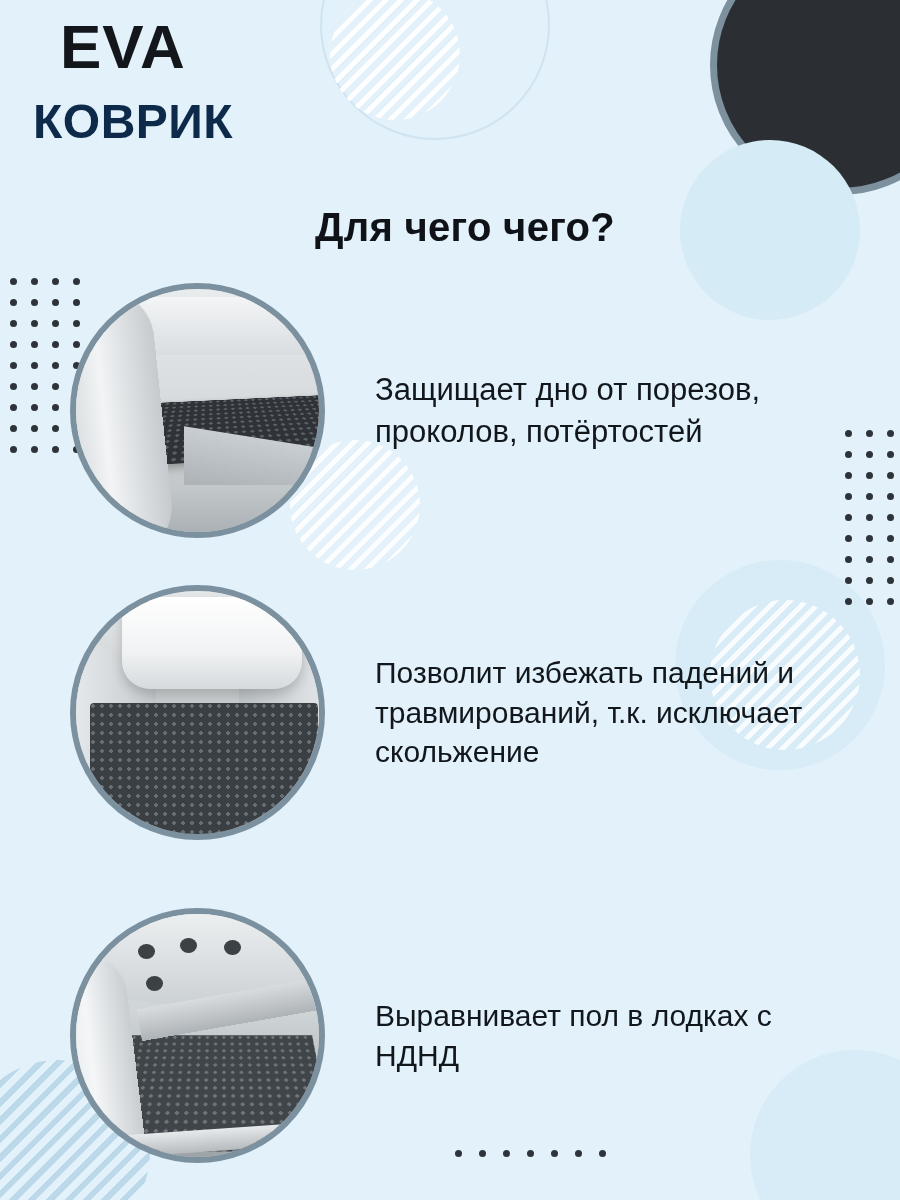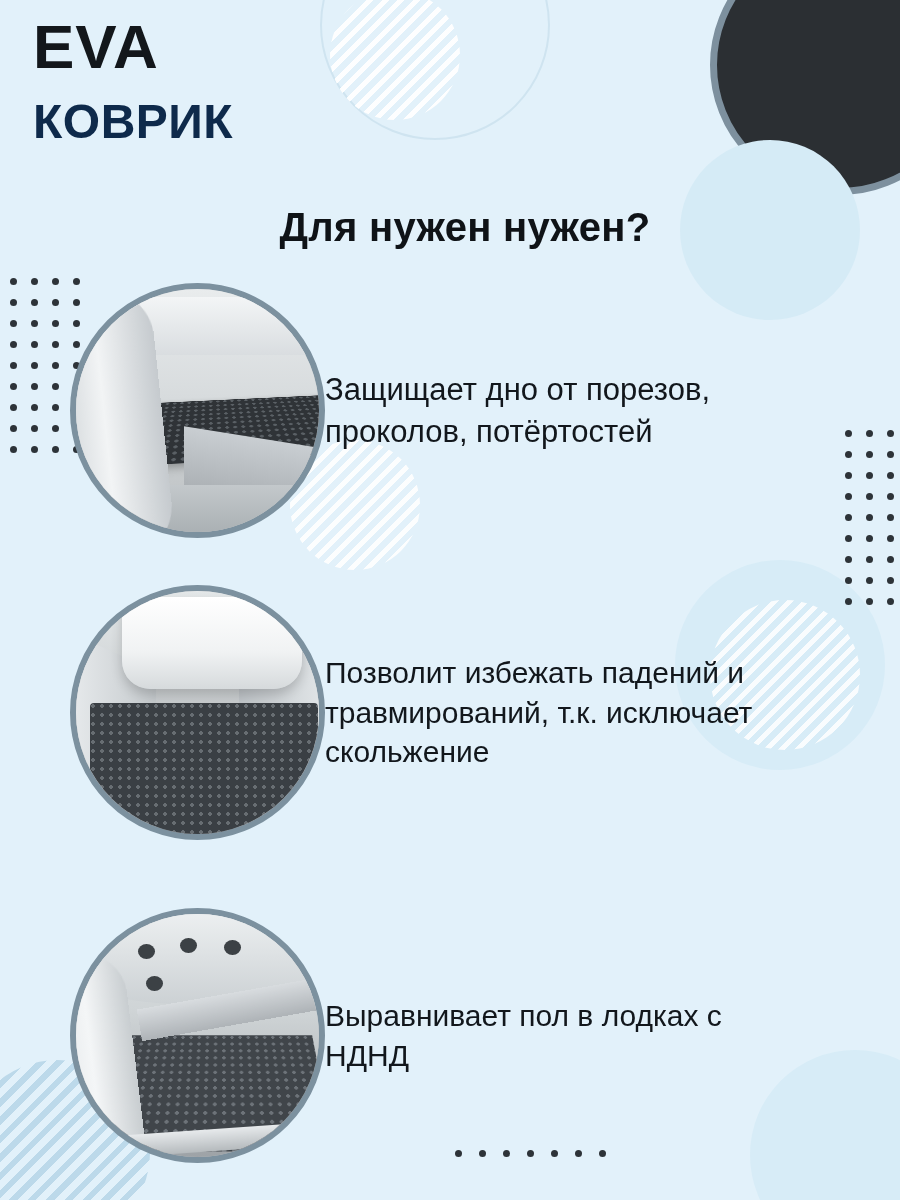--- a/index.html
+++ b/index.html
@@ -101,21 +101,21 @@
     display: block;
   }
   .dots-left  { left: 10px;  top: 278px; width: 70px; height: 190px; }
   .dots-right { left: 845px; top: 430px; width: 60px; height: 190px; }
   .dots-bottom{ left: 455px; top: 1150px; width: 150px; height: 14px; }
 
   
   .title-block { position: absolute; left: 33px; top: 18px; }
   .title-eva {
     font-size: 62px; font-weight: 700; letter-spacing: 1px;
-    color: #13171b; line-height: .95;
+    color: #13171b; line-height: .95; margin-left: 27px;
   }
   .title-kovrik {
     font-size: 48px; font-weight: 700; letter-spacing: .5px;
     color: #0e2a4b; line-height: 1.05; margin-top: 20px;
   }
 
   .brand { position: absolute; left: 322px; top: 20px; width: 250px; height: 80px; }
   .brand-text {
     position: absolute; left: 0; top: 22px;
     font-size: 40px; letter-spacing: 5px; font-weight: 400;
@@ -236,20 +236,21 @@
     background:linear-gradient(180deg,#d8dcdf,#aeb3b7);
     transform: rotate(-10deg);
   }
   .p3-rail {
     position:absolute; left:24px; bottom:6px; width:230px; height:22px;
     background:linear-gradient(180deg,#e7eaec,#b5babd);
     transform: rotate(-4deg); border-radius:4px;
   }
 
   .feature-text {
+    margin-left: 50px;
     font-size: 31px;
     font-weight: 400;
     color: #12171c;
     line-height: 1.33;
     max-width: 470px;
   }
   .f2 .feature-text { font-size: 30px; }
   .f3 .feature-text { font-size: 30px; }
 </style>
 </head>
@@ -343,21 +344,21 @@
       <span style="left: 120px; top: 0px;"></span>
       <span style="left: 144px; top: 0px;"></span>
     </div>
 
   <div class="title-block">
     <div class="title-eva">EVA</div>
     <div class="title-kovrik">КОВРИК</div>
   </div>
 
 
-  <div class="headline">Для нужен нужен?</div>
+  <div class="headline">Для чего чего?</div>
 
   <div class="feature f1">
     <div class="thumb">
       <div class="thumb-inner">
         <div class="p1-bg"></div>
         <div class="p1-seat"></div>
         <div class="p1-mat"></div>
         <div class="p1-panel"></div>
         <div class="p1-floor"></div>
         <div class="p1-tube"></div>

